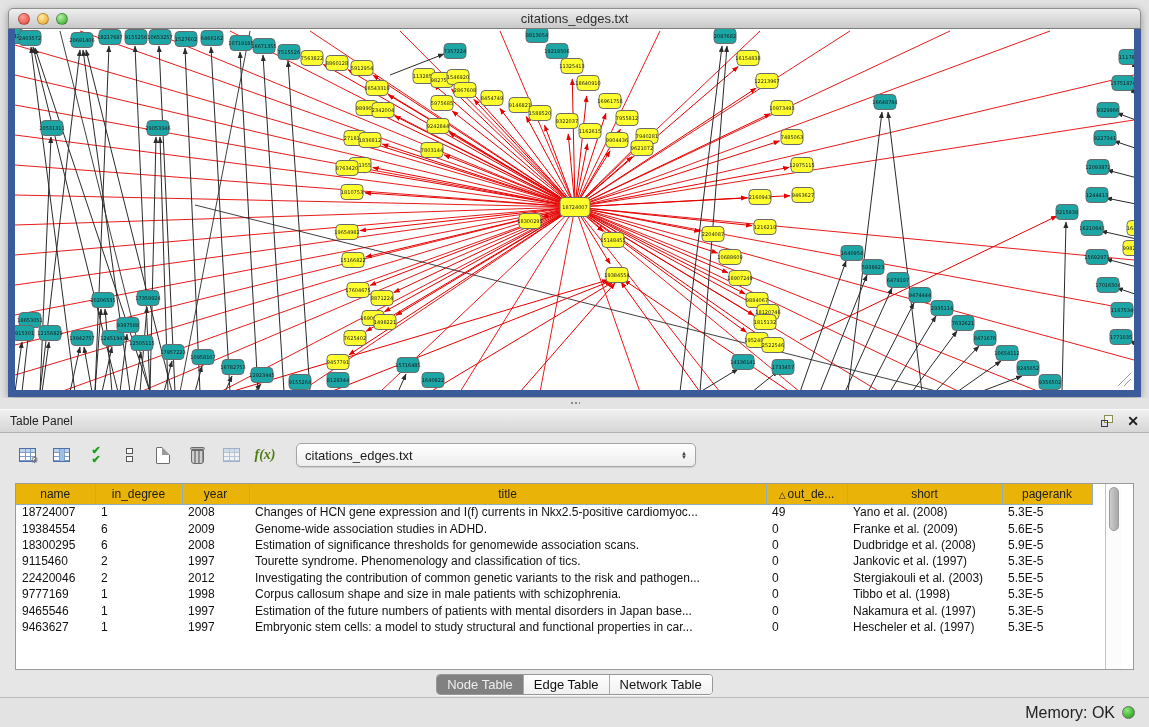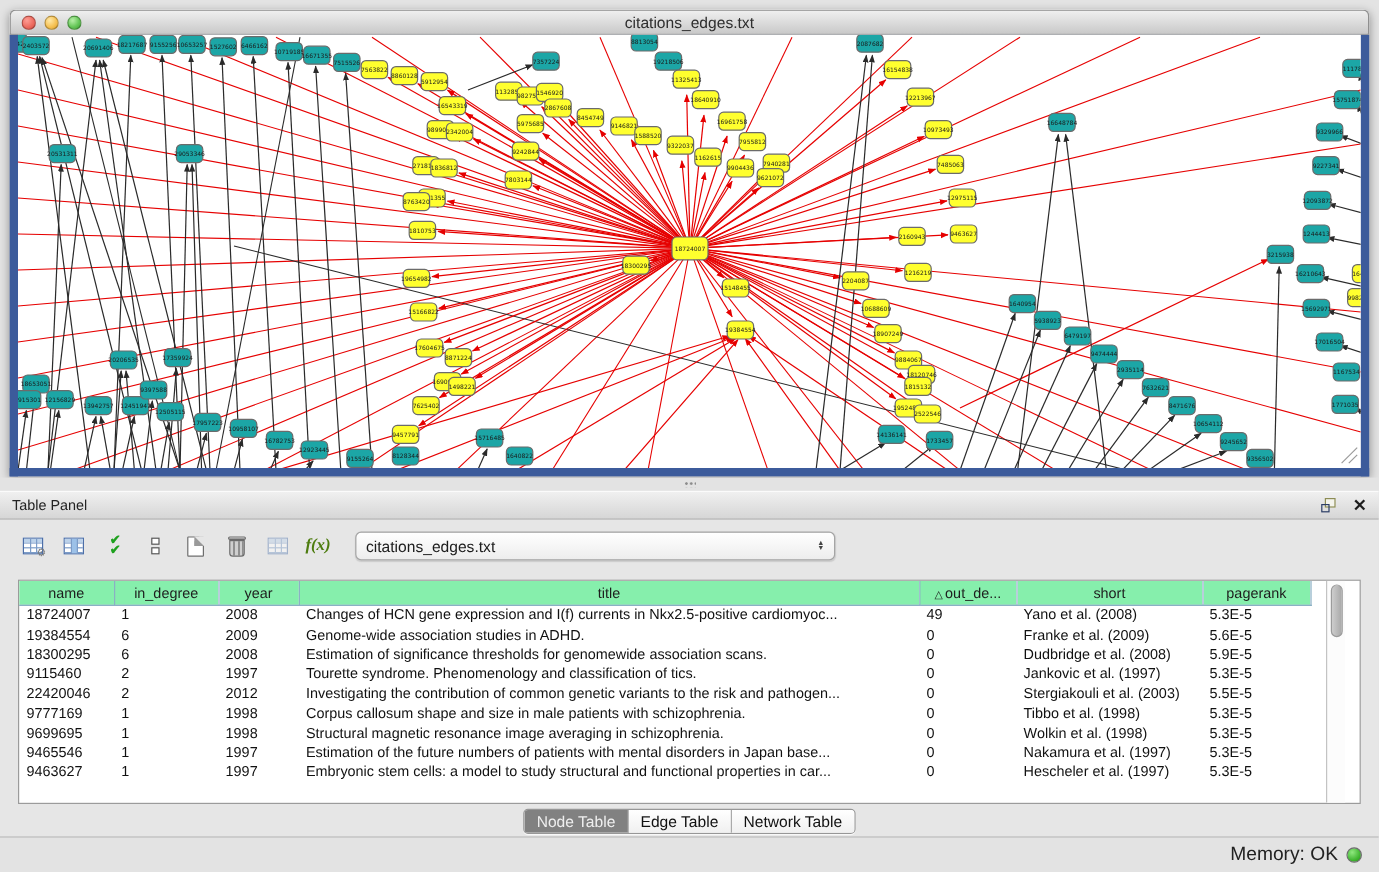--- a/index.html
+++ b/index.html
@@ -52,21 +52,21 @@
   .trash-icon .bin { position:absolute; top:4px; left:1px; right:1px; bottom:0; background:repeating-linear-gradient(90deg,#cfcfcf 0 2px,#8f8f8f 2px 4px); border:1px solid #6b6b6b; border-radius:0 0 3px 3px; }
   .tb-btn.disabled { opacity:.45; }
   .fx { font-family:"Liberation Serif", serif; font-style:italic; font-weight:bold; font-size:14px; color:#4d7c0f; }
 
   .combo { width:400px; height:24px; margin-left:10px; background:linear-gradient(#ffffff,#ededed); border:1px solid #a5a5a5; border-radius:5px; display:flex; align-items:center; padding:0 8px; box-shadow:0 1px 1px rgba(0,0,0,.12); }
   .combo-text { font-size:13px; color:#1c1c1c; flex:1; }
   .combo-arrows { display:flex; flex-direction:column; align-items:center; line-height:4px; font-size:6px; color:#444; }
 
   .table-box { position:absolute; left:15px; top:74px; width:1119px; height:187px; background:#fff; border:1px solid #9b9b9b; overflow:hidden; }
   table.datatable { border-collapse:collapse; table-layout:fixed; width:1076px; }
-  table.datatable th { height:20px; background:#86efac; border-right:1px solid #8ab0c4; border-bottom:1px solid #8ab0c4; font-size:12px; font-weight:normal; color:#1d1d1d; text-align:center; white-space:nowrap; overflow:hidden; }
+  table.datatable th { height:20px; background:#eab308; border-right:1px solid #8ab0c4; border-bottom:1px solid #8ab0c4; font-size:12px; font-weight:normal; color:#1d1d1d; text-align:center; white-space:nowrap; overflow:hidden; }
   table.datatable th.sorted .tri { font-size:9px; margin-right:2px; }
   table.datatable td { height:16.4px; font-size:12px; color:#111; white-space:nowrap; overflow:hidden; padding-left:6px; }
   td.c-name { padding-left:6px; } td.c-indeg { padding-left:4px; } td.c-year { padding-left:24px; }
   td.c-title { padding-left:28px; } td.c-out { padding-left:9px; } td.c-short { padding-left:13px; } td.c-pr { padding-left:8px; }
   .vscroll { position:absolute; right:12px; top:0; bottom:0; width:16px; border-left:1px solid #c3c3c3; background:#fcfcfc; }
   .vthumb { position:absolute; left:3px; top:3px; width:10px; height:44px; border-radius:5px; background:linear-gradient(90deg,#cdcdcd,#a9a9a9); border:1px solid #9b9b9b; }
 
   .tabbar { position:absolute; left:0; right:0; top:263px; height:25px; display:flex; align-items:center; justify-content:center; }
   .seg { display:flex; height:21px; border:1px solid #979797; border-radius:4px; overflow:hidden; background:#fff; box-shadow:0 1px 0 rgba(255,255,255,.7); }
   .seg-btn { padding:0 10px; font-size:13px; display:flex; align-items:center; background:linear-gradient(#ffffff,#f0f0f0); color:#111; border-right:1px solid #aaa; }
@@ -884,29 +884,20 @@
           <tr>
             <td class="c-name">9777169</td>
             <td class="c-indeg">1</td>
             <td class="c-year">1998</td>
             <td class="c-title">Corpus callosum shape and size in male patients with schizophrenia.</td>
             <td class="c-out">0</td>
             <td class="c-short">Tibbo et al. (1998)</td>
             <td class="c-pr">5.3E-5</td>
           </tr>
           <tr>
-            <td class="c-name">9699695</td>
-            <td class="c-indeg">1</td>
-            <td class="c-year">1998</td>
-            <td class="c-title">Structural magnetic resonance image averaging in schizophrenia.</td>
-            <td class="c-out">0</td>
-            <td class="c-short">Wolkin et al. (1998)</td>
-            <td class="c-pr">5.3E-5</td>
-          </tr>
-          <tr>
             <td class="c-name">9465546</td>
             <td class="c-indeg">1</td>
             <td class="c-year">1997</td>
             <td class="c-title">Estimation of the future numbers of patients with mental disorders in Japan base...</td>
             <td class="c-out">0</td>
             <td class="c-short">Nakamura et al. (1997)</td>
             <td class="c-pr">5.3E-5</td>
           </tr>
           <tr>
             <td class="c-name">9463627</td>

